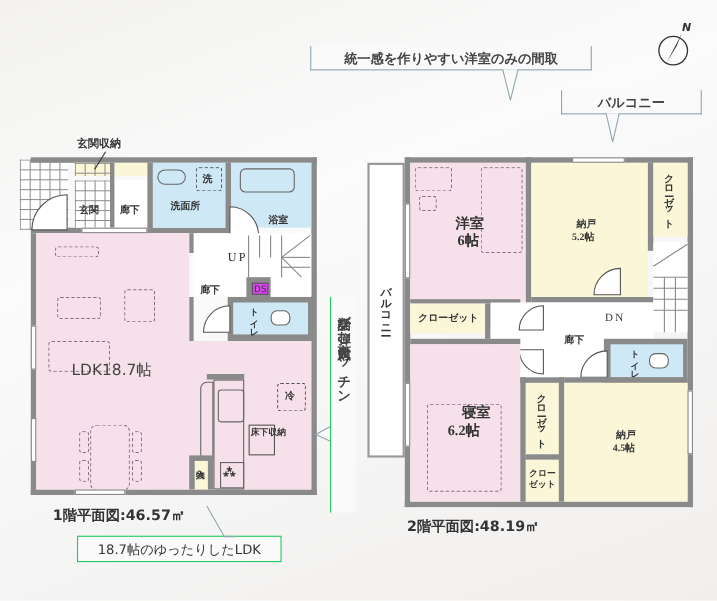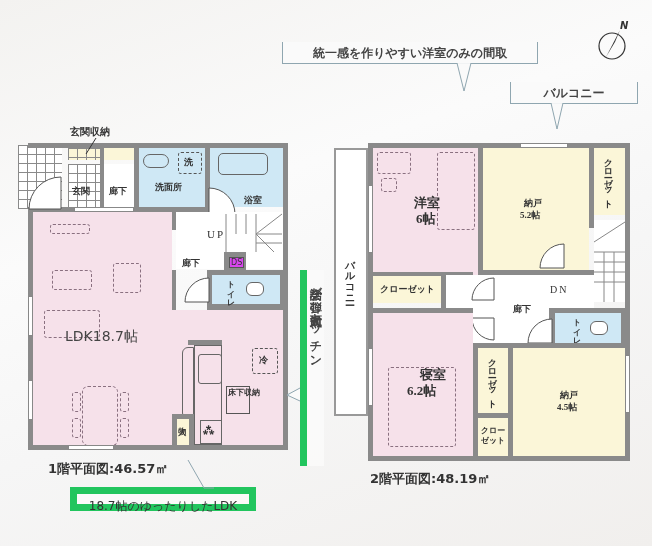--- a/index.html
+++ b/index.html
@@ -15,21 +15,21 @@
   .white{background:#ffffff;}
   .tile{background-color:#fff;
     background-image:linear-gradient(#8a8a8a 1px,transparent 1px),linear-gradient(90deg,#8a8a8a 1px,transparent 1px);
     background-size:9px 9px;}
   .lbl{position:absolute;font-weight:bold;font-size:11px;color:#333;white-space:nowrap;text-align:center;line-height:1.15;font-family:Liberation Serif, serif;}
   .lbl-sm{font-size:9px;}
   .vert{writing-mode:vertical-rl;text-orientation:upright;letter-spacing:0px;}
   .dotted{position:absolute;border:1px dashed #8a7080;box-sizing:border-box;border-radius:3px;}
   .callout{position:absolute;background:rgba(250,250,250,0.92);border:1px solid #8fa6b0;border-top:none;
     font-size:12px;font-weight:bold;color:#444;text-align:center;box-sizing:border-box;}
-  .callout.boxed{border:7px solid #22c55e;}
+  .callout.boxed{border:1px solid #22c55e;}
   .title{position:absolute;font-weight:bold;font-size:13px;color:#333;}
   .window{position:absolute;background:#fff;border:1px solid #888;box-sizing:border-box;}
   svg{position:absolute;overflow:visible;}
 </style>
 </head>
 <body>
 
 <div class="callout" style="left:282px;top:42px;width:256px;height:22px;line-height:22px;border-left:1px solid #8fa6b0;border-right:1px solid #8fa6b0;border-top:none;">
   <span>統一感を作りやすい洋室のみの間取</span>
 </div>

